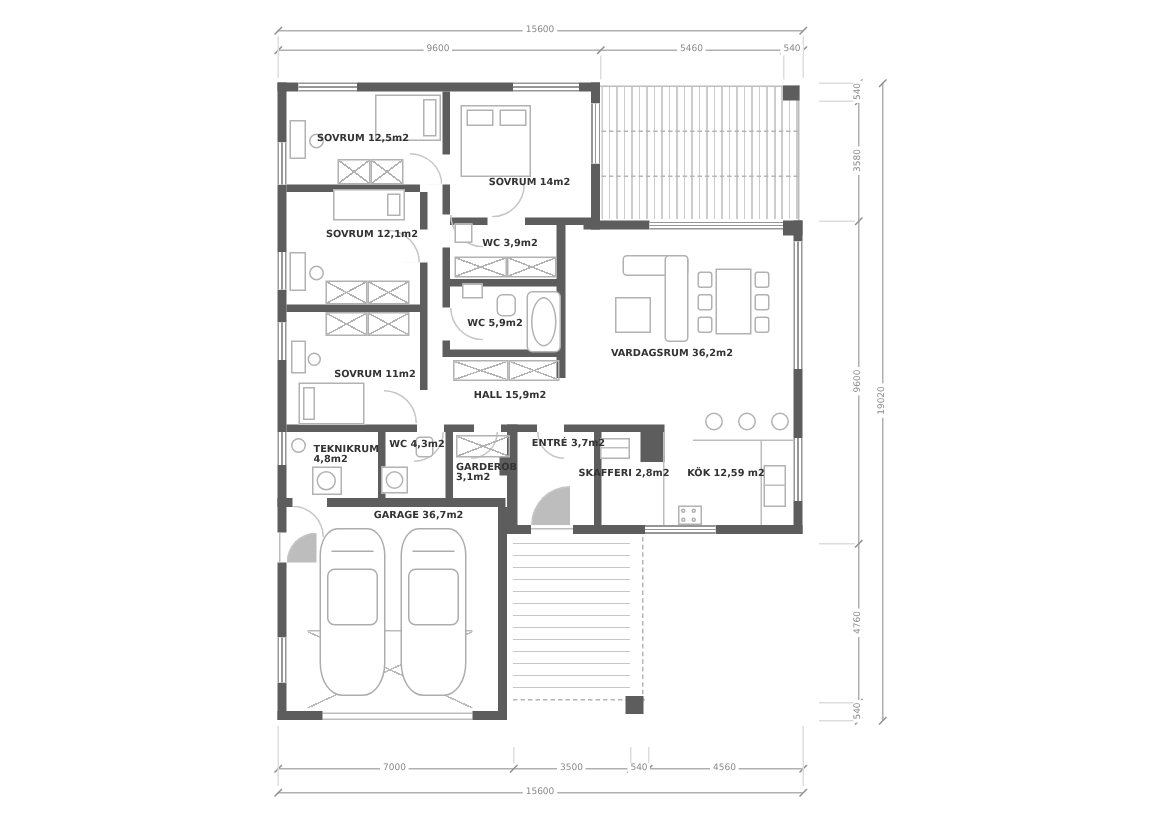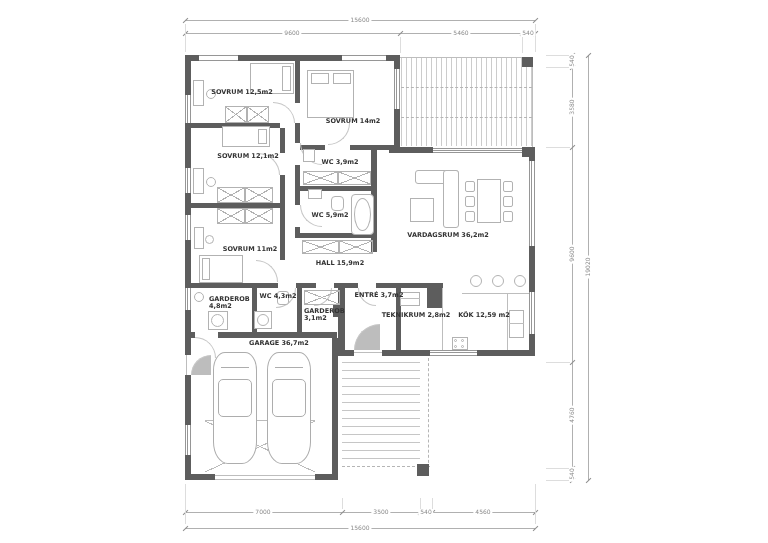--- a/index.html
+++ b/index.html
@@ -285,22 +285,22 @@
 
   <div>
     <span class="lab" style="left:242px;top:93px">SOVRUM 12,5m2</span>
     <span class="lab" style="left:353px;top:122px">SOVRUM 14m2</span>
     <span class="lab" style="left:248px;top:157px">SOVRUM 12,1m2</span>
     <span class="lab" style="left:340px;top:163px">WC 3,9m2</span>
     <span class="lab" style="left:330px;top:216px">WC 5,9m2</span>
     <span class="lab" style="left:250px;top:250px">SOVRUM 11m2</span>
     <span class="lab" style="left:340px;top:264px">HALL 15,9m2</span>
     <span class="lab" style="left:448px;top:236px">VARDAGSRUM 36,2m2</span>
-    <span class="lab2" style="left:209px;top:296px;width:40px;white-space:normal">GARDEROB 4,8m2</span>
+    <span class="lab2" style="left:209px;top:296px;width:40px;white-space:normal">TEKNIKRUM 4,8m2</span>
     <span class="lab" style="left:278px;top:297px">WC 4,3m2</span>
     <span class="lab2" style="left:304px;top:308px;width:36px;white-space:normal">GARDEROB 3,1m2</span>
     <span class="lab" style="left:379px;top:296px">ENTRÉ 3,7m2</span>
-    <span class="lab" style="left:416px;top:316px">TEKNIKRUM 2,8m2</span>
+    <span class="lab" style="left:416px;top:316px">SKAFFERI 2,8m2</span>
     <span class="lab" style="left:484px;top:316px">KÖK 12,59 m2</span>
     <span class="lab" style="left:279px;top:344px">GARAGE 36,7m2</span>
   </div>
 
 </div>
 
 </body></html>

